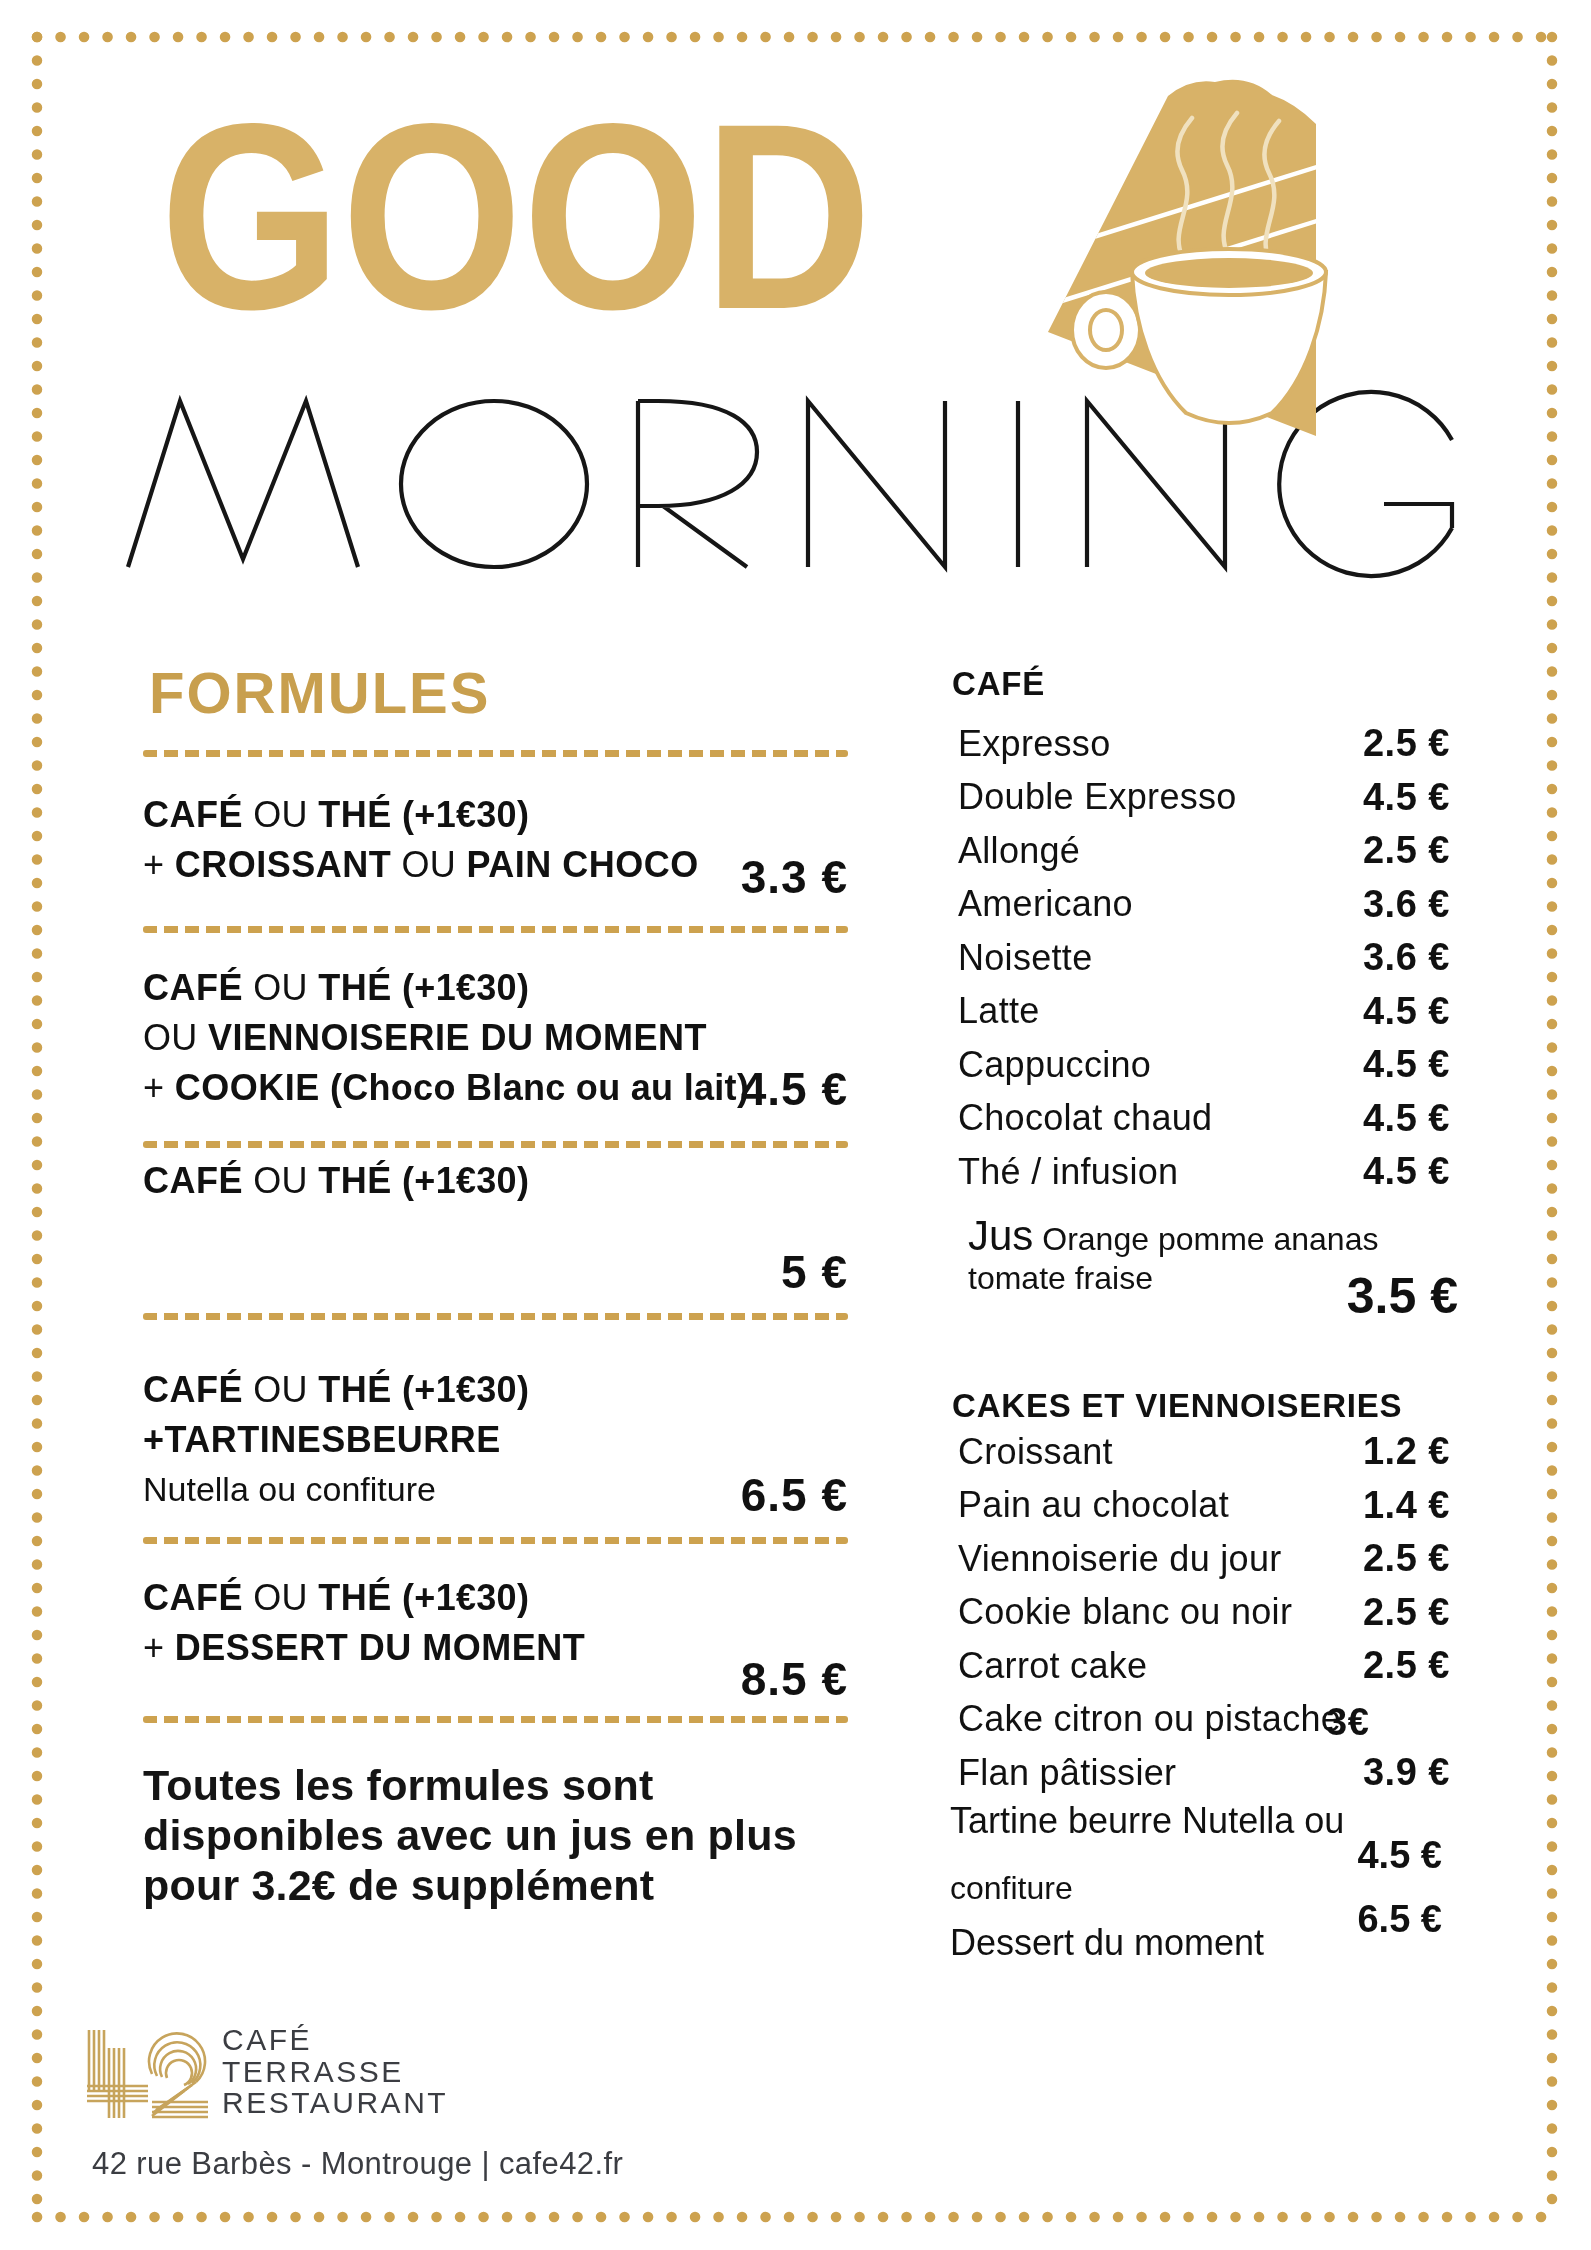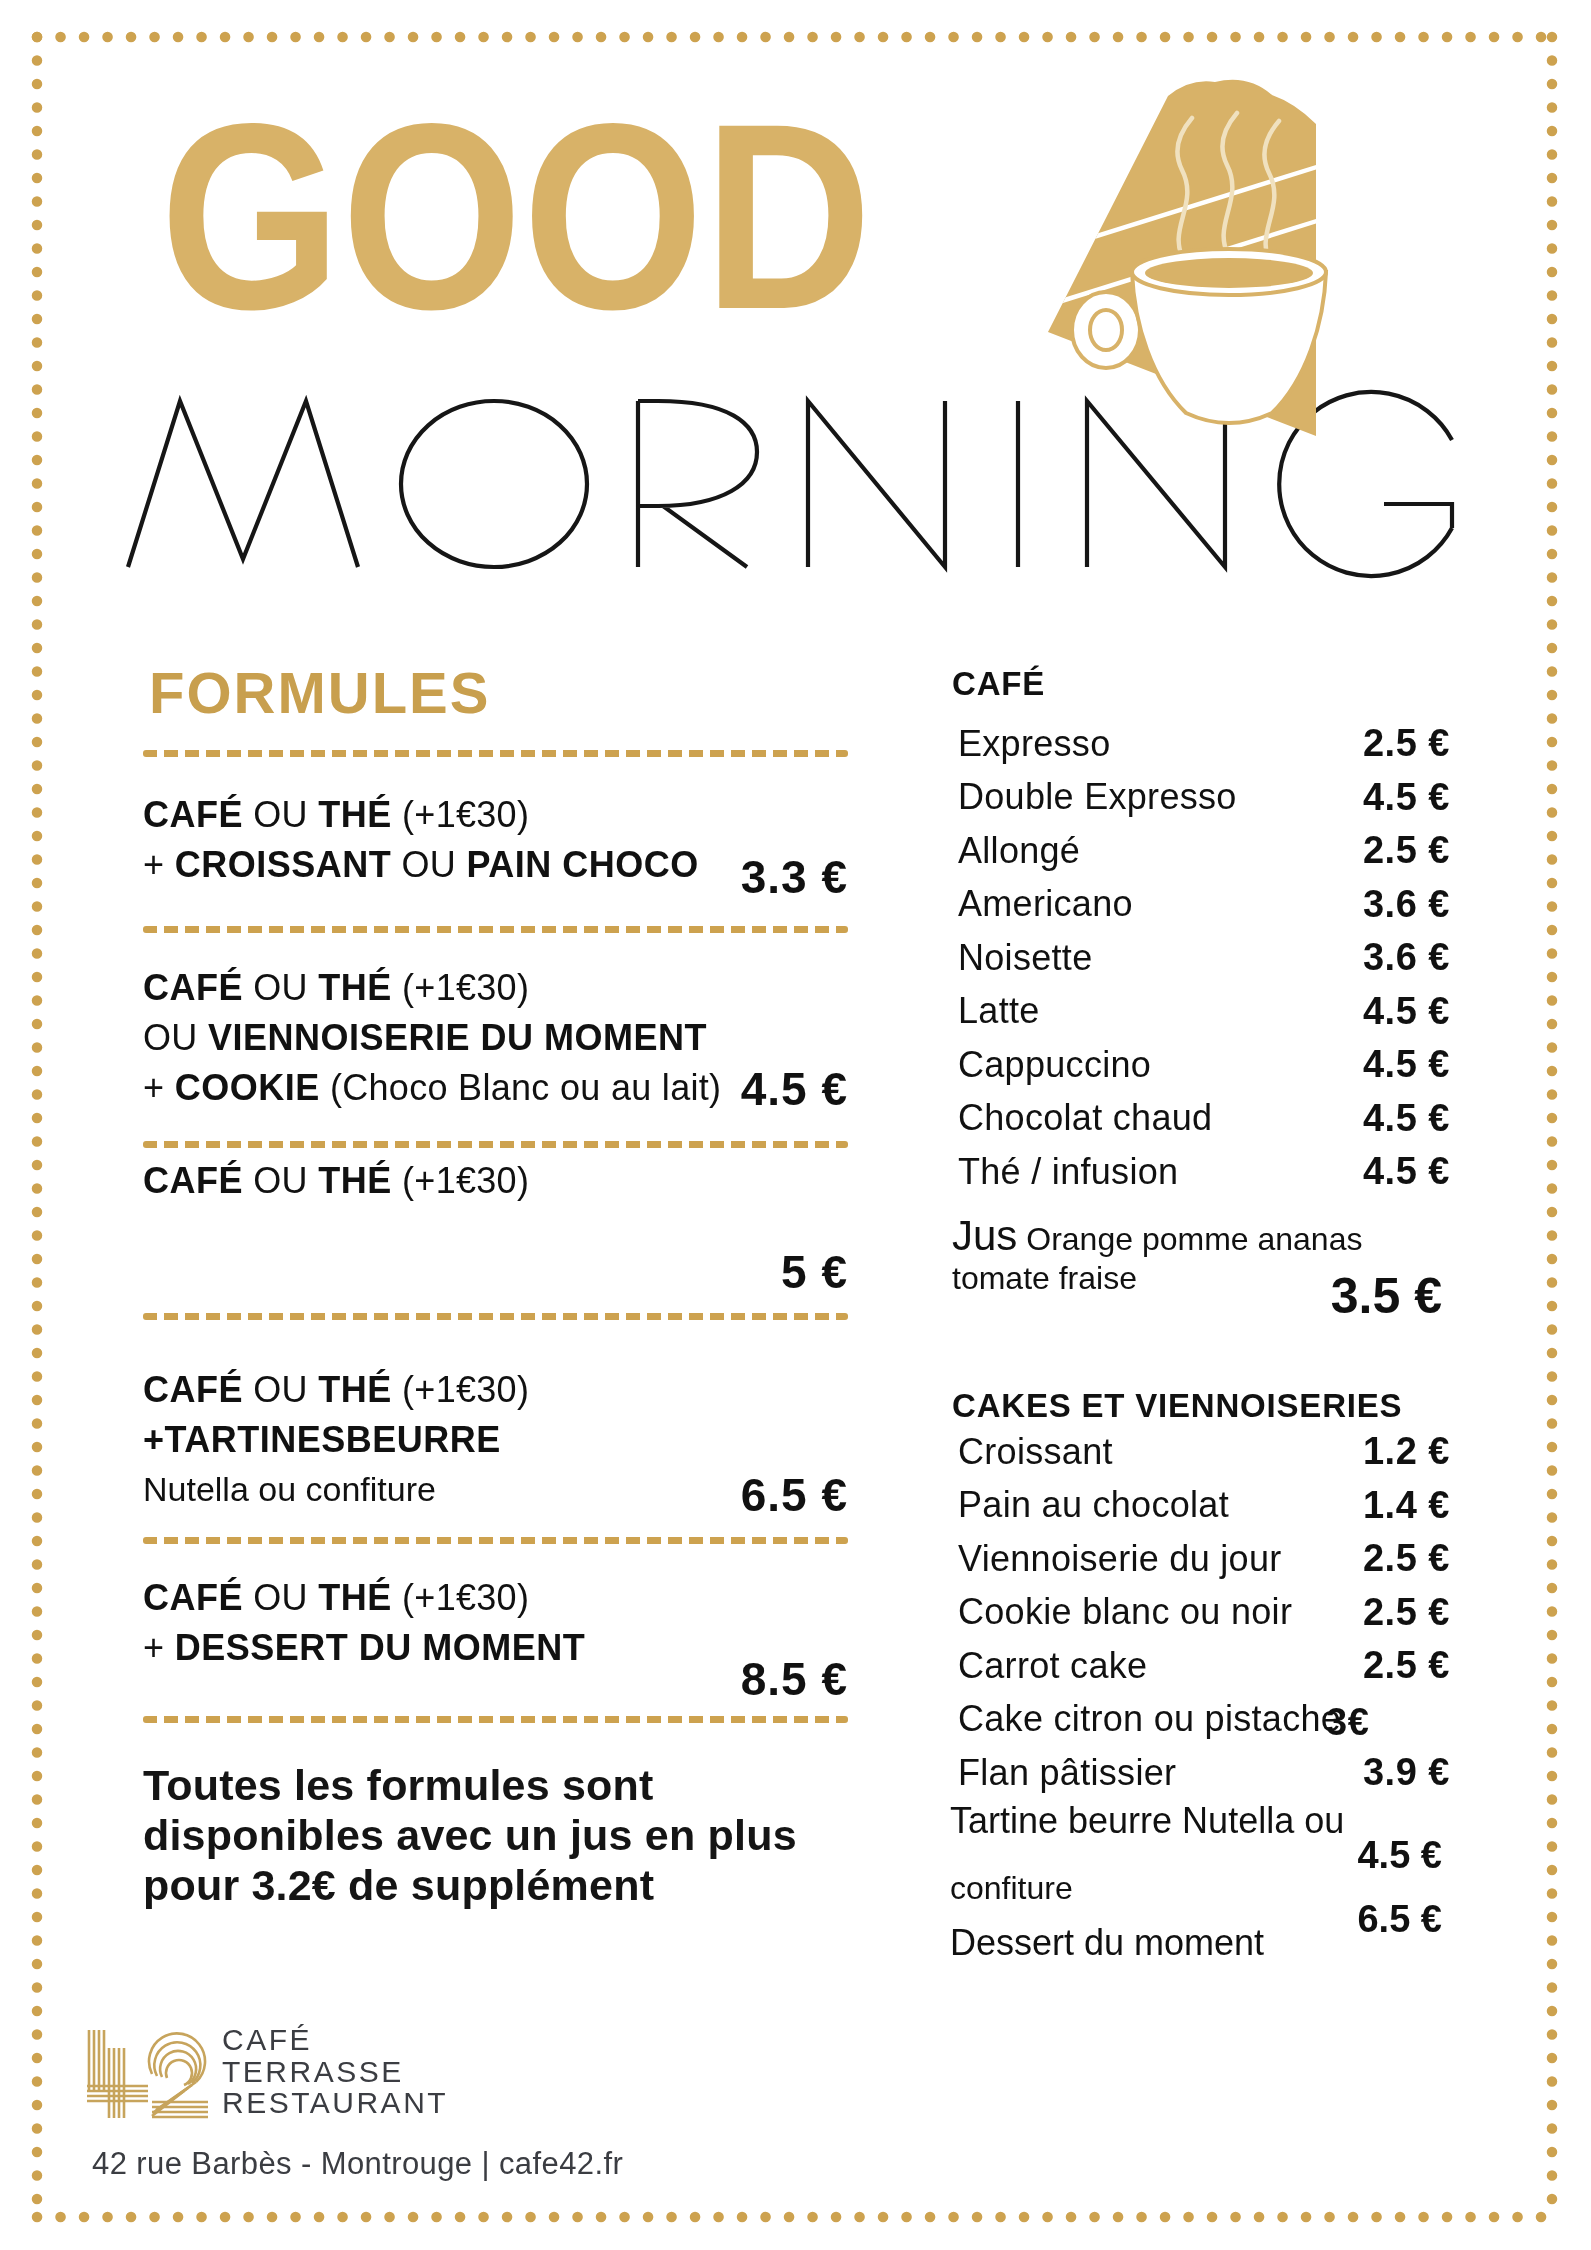--- a/index.html
+++ b/index.html
@@ -36,21 +36,21 @@
     position:absolute;left:6px;top:4px;
     font-size:58px;font-weight:bold;letter-spacing:2px;color:#c89f4e;
   }
   .dash{
     position:absolute;left:0;width:705px;height:7px;border-radius:3px;
     background:repeating-linear-gradient(90deg,var(--gold) 0 14px,transparent 14px 21px);
   }
   .formule{position:absolute;left:0;width:705px;}
   .fline{font-size:36px;line-height:50px;font-weight:400;letter-spacing:.3px;white-space:nowrap;}
   .fline b{font-weight:bold;letter-spacing:.5px;}
-  .fline .paren{font-weight:400;}
+  .fline .paren{font-weight:700;}
   .fsub{font-size:34px;line-height:48px;font-weight:400;}
   .fprice{
     position:absolute;right:0;width:220px;text-align:right;
     font-size:46px;font-weight:bold;letter-spacing:1px;white-space:nowrap;
   }
   .note{
     position:absolute;left:0;top:1105px;width:740px;
     font-size:43px;line-height:50px;font-weight:bold;letter-spacing:.2px;color:#151515;
   }
 
@@ -62,21 +62,21 @@
   }
   .rows{position:absolute;left:8px;width:492px;}
   .mrow{
     position:relative;
     display:flex;justify-content:space-between;align-items:center;
     height:53.5px;width:492px;
   }
   .mname{font-size:36px;font-weight:400;letter-spacing:.3px;white-space:nowrap;}
   .mprice{font-size:38px;font-weight:bold;letter-spacing:.5px;white-space:nowrap;}
   .overlap-price{position:absolute;left:368px;top:8px;}
-  .jus-block{position:absolute;left:0;top:557px;width:492px;height:110px;}
+  .jus-block{position:absolute;left:16px;top:557px;width:492px;height:110px;}
   .jus-line1{position:absolute;left:2px;top:0;font-size:32px;white-space:nowrap;}
   .jus-big{font-size:42px;}
   .jus-line2{position:absolute;left:2px;top:48px;font-size:32px;}
   .jus-price{position:absolute;right:0;top:44px;font-size:50px;font-weight:bold;margin-top:11px;}
   .tartine{position:absolute;left:0;top:1145px;width:492px;height:180px;}
   .t-l1{position:absolute;left:0;top:0;font-size:36px;white-space:nowrap;}
   .t-p1{position:absolute;right:0;top:34px;font-size:38px;font-weight:bold;}
   .t-l2{position:absolute;left:0;top:70px;font-size:32px;}
   .t-p2{position:absolute;right:0;top:98px;font-size:38px;font-weight:bold;}
   .t-l3{position:absolute;left:0;top:122px;font-size:36px;white-space:nowrap;}

